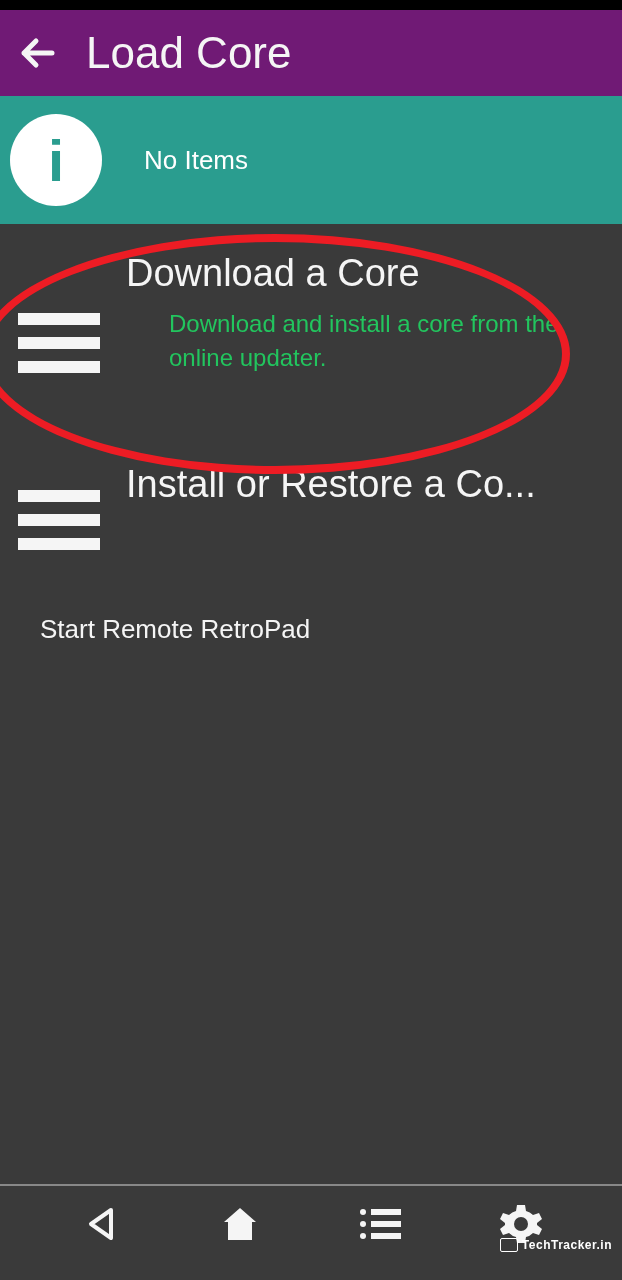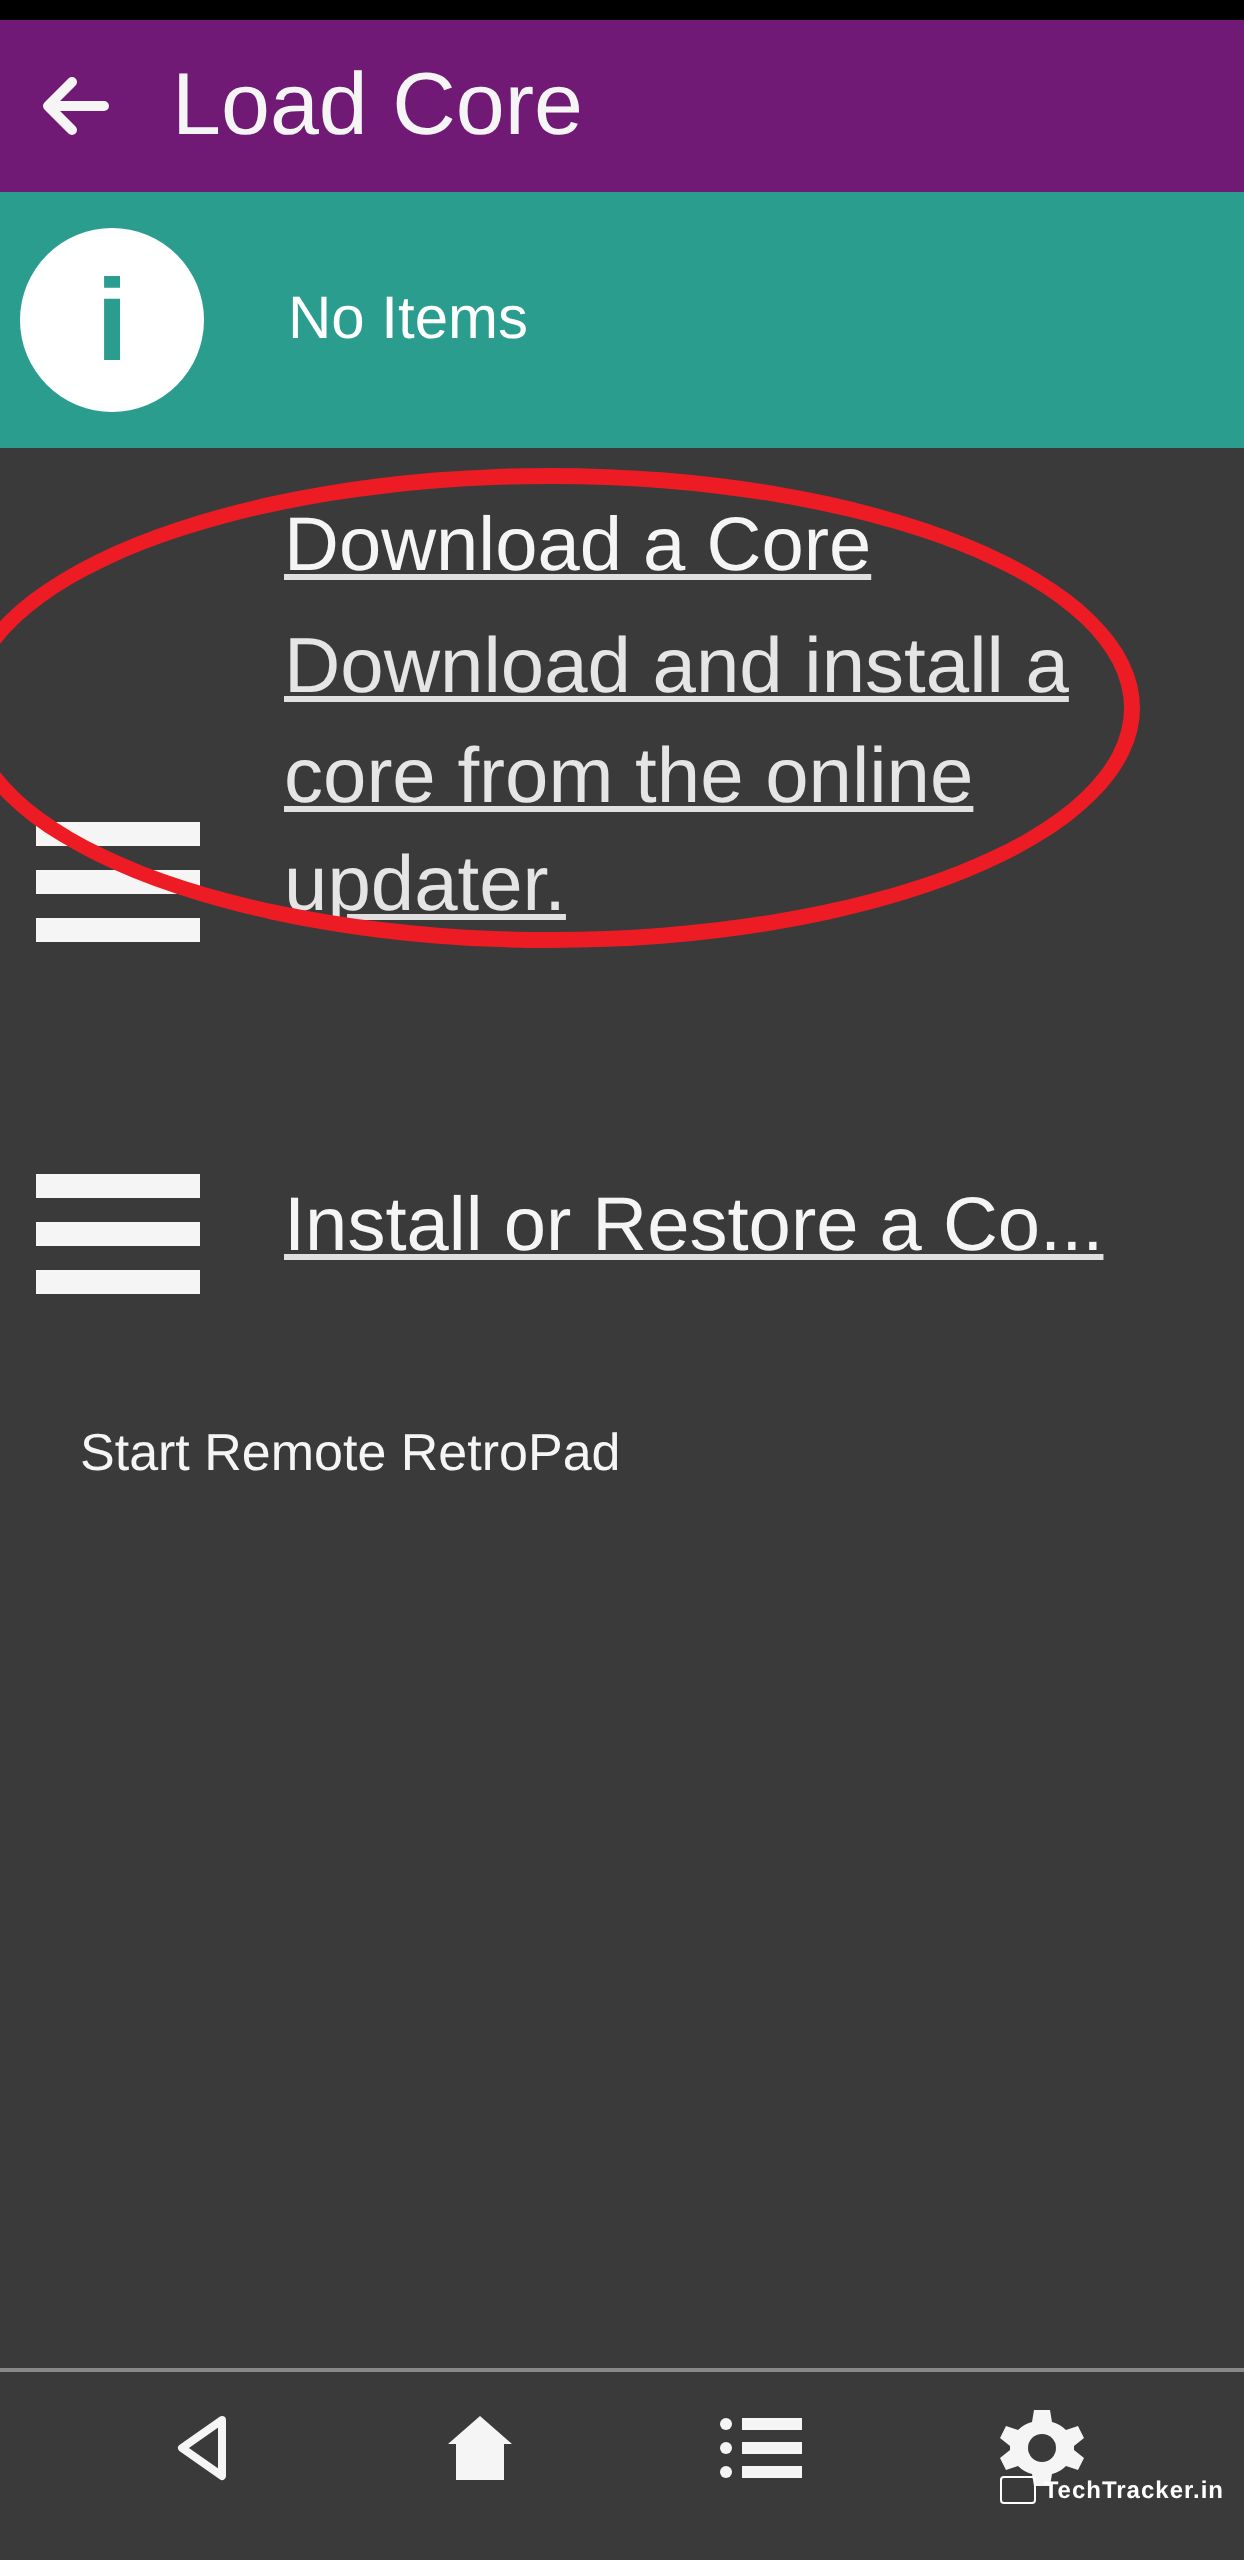--- a/index.html
+++ b/index.html
@@ -53,30 +53,29 @@
       align-items: center;
       justify-content: center;
     }
     .info-letter {
       color: #2a9d8f;
       font-size: 58px;
       font-weight: bold;
       text-transform: lowercase;
     }
     .info-text {
-      font-size: 30px;
+      font-size: 26px;
       color: #fff;
     }
     .menu-item {
       display: flex;
-      align-items: flex-end;
+      align-items: center;
       padding: 28px 18px;
-      gap: 42px;
-      position: relative;
-      text-decoration: underline;
+      gap: 26px;
+      position: relative;
     }
     .menu-item.highlighted {
       position: relative;
     }
     .red-circle {
       position: absolute;
       top: 10px;
       left: -20px;
       width: 590px;
       height: 240px;
@@ -103,23 +102,24 @@
     }
     .menu-title {
       font-size: 38px;
       color: #f5f5f5;
       margin-bottom: 12px;
       white-space: nowrap;
       overflow: hidden;
       text-overflow: ellipsis;
     }
     .menu-description {
-      font-size: 39px;
-      color: #e5e5e5;
+      font-size: 24px;
+      color: #22c55e;
       line-height: 1.4;
+      margin-left: 43px;
     }
     .simple-item {
       padding: 36px 40px;
       font-size: 26px;
       color: #f5f5f5;
     }
     .bottom-divider {
       position: absolute;
       bottom: 94px;
       left: 0;

